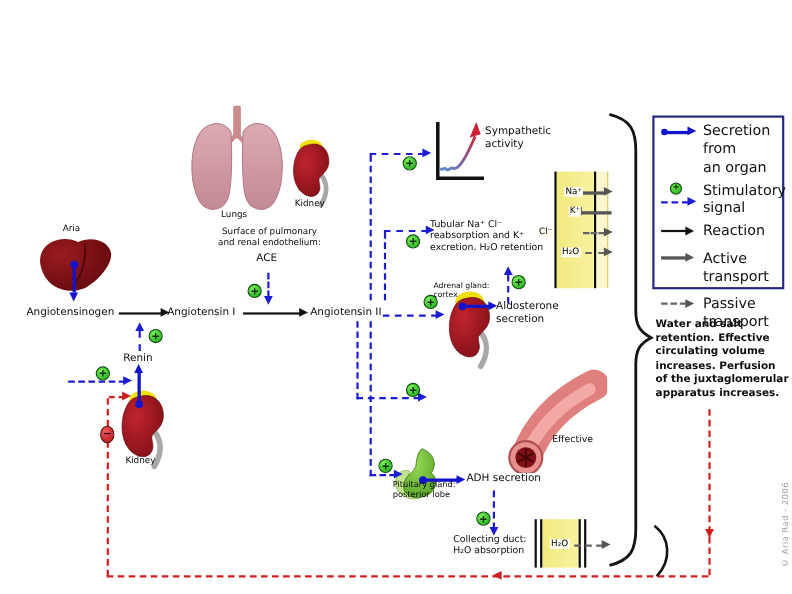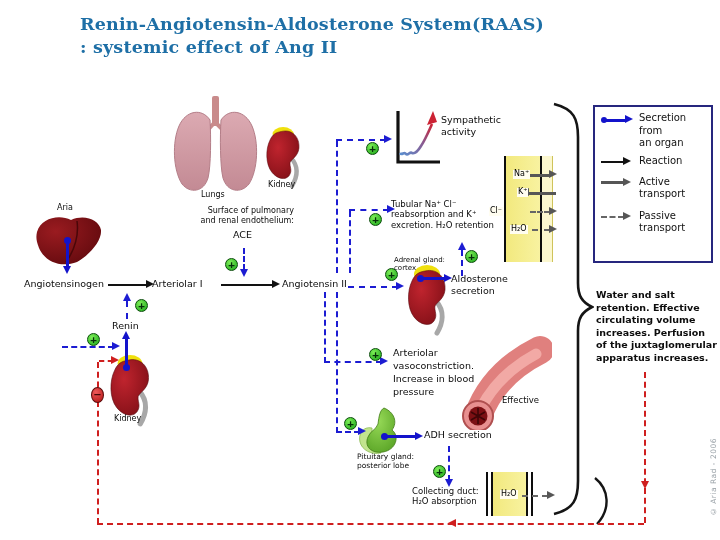--- a/index.html
+++ b/index.html
@@ -1,21 +1,21 @@
 <!DOCTYPE html>
 <html><head>
 <meta charset="utf-8">
 <style>
   html,body{margin:0;padding:0;background:#888;}
   #slide{position:relative;width:720px;height:540px;background:#ffffff;overflow:hidden;
          font-family:"DejaVu Sans",sans-serif;}
   
   .t{position:absolute;color:#0c0c0c;font-size:9.5px;line-height:1.22;white-space:pre-line;}
   .f7{font-size:7px}.f75{font-size:7.5px}.f8{font-size:8px}.f85{font-size:8.5px}
-  .b{font-weight:bold}.ctr{text-align:right}
+  .b{font-weight:bold}.ctr{text-align:center}
   #title{font-family:"DejaVu Serif","Liberation Serif",serif;font-weight:bold;
          font-size:17.5px;line-height:23px;color:#1e6fa6;letter-spacing:.2px;}
   
   .ln{position:absolute;}
   .hbs{border-top:3px solid #1313cb}
   .hbd{border-top:2px dashed #1c1cd2}
   .hbk{border-top:2px solid #121212}
   .hrd{border-top:2px dashed #cf1f1f}
   .hgs{border-top:3px solid #565656}
   .hgd{border-top:2px dashed #666}
@@ -47,21 +47,21 @@
   .wall{position:absolute;width:2px;background:#0d0d0d;}
   .tubefill{position:absolute;background:linear-gradient(90deg,#f2e97e,#f8f2a0);}
   .tubepale{position:absolute;background:#fbf7cf;}
   
   #legend{position:absolute;left:593px;top:105px;width:120px;height:158px;
           border:2px solid #26267e;background:#fff;box-sizing:border-box;}
   #legend .hd{height:15px;background:#ccccee;border-bottom:2px solid #26267e;
           font-size:9.5px;font-weight:bold;text-align:center;line-height:15px;color:#111;}
   .lrow{display:flex;align-items:flex-start;margin:5px 0 0 6px;}
   .lic{position:relative;width:36px;flex:none;}
-  .ltx{font-size:10px;line-height:1.25;white-space:pre-line;color:#111;padding-left:2px;}
+  .ltx{font-size:13px;line-height:1.25;white-space:pre-line;color:#111;padding-left:2px;}
   
   #wm{position:absolute;right:2px;top:438px;writing-mode:vertical-rl;transform:rotate(180deg);
       font-size:7.5px;color:#9aa2a8;letter-spacing:.5px;}
 </style>
 </head>
 <body>
 
 <div id="slide">
 
   <svg width="0" height="0" style="position:absolute">
@@ -83,21 +83,20 @@
           <stop offset="1" stop-color="#55a022"></stop>
       </radialGradient>
       <linearGradient id="wgrad" x1="0" y1="1" x2="1" y2="0">
         <stop offset="0" stop-color="#5b8fd0"></stop>
           <stop offset=".55" stop-color="#8a5a90"></stop>
           <stop offset="1" stop-color="#cc2233"></stop>
       </linearGradient>
     </defs>
   </svg>
 
-  <div class="t" id="title" style="left:80px;top:13px;"><span>Renin-Angiotensin-Aldosterone System(RAAS)</span><br><span>: systemic effect of Ang II</span></div>
 
   <svg style="position:absolute;left:33px;top:212px" width="72" height="56" viewBox="0 0 72 56">
     <path d="M4,20 C8,6 26,2 38,8 C52,2 66,8 68,18 C69,28 58,42 44,50 C28,56 12,50 6,36 C3,28 3,25 4,20 Z" fill="url(#livgrad)"></path>
     <path d="M44,9 C46,22 42,38 33,50" stroke="#4a0709" stroke-width="1.5" fill="none"></path>
   </svg>
 
   <svg style="position:absolute;left:168px;top:96px" width="95" height="100" viewBox="0 0 95 100">
     <rect x="44" y="0" width="7" height="30" rx="2" fill="#c98b8b"></rect>
     <path d="M47,26 L38,36 M47,26 L57,36" stroke="#c98b8b" stroke-width="4" fill="none"></path>
     <path d="M42,24 C34,12 18,14 11,30 C4,46 5,74 14,88 C22,98 36,96 40,82 C43,70 43,40 42,24 Z" fill="url(#lgrad)" stroke="#b47e88" stroke-width="1"></path>
@@ -250,39 +249,35 @@
   <div class="ah ad cd" style="left:445px;top:479px"></div>
   <div class="plus" style="left:433px;top:465px"></div>
 
   <div class="t f8" style="left:57px;top:203px">Aria</div>
   <div class="t f8" style="left:201px;top:190px">Lungs</div>
   <div class="t f8" style="left:268px;top:180px">Kidney</div>
   <div class="t f8 ctr" style="left:196px;top:206px;width:98px">Surface of pulmonary
 and renal endothelium:</div>
   <div class="t" style="left:233px;top:229px">ACE</div>
   <div class="t" style="left:24px;top:278px">Angiotensinogen</div>
-  <div class="t" style="left:152px;top:278px">Arteriolar I</div>
+  <div class="t" style="left:152px;top:278px">Angiotensin I</div>
   <div class="t" style="left:282px;top:278px">Angiotensin II</div>
   <div class="t" style="left:112px;top:320px">Renin</div>
   <div class="t f8" style="left:114px;top:414px">Kidney</div>
   <div class="t" style="left:441px;top:114px">Sympathetic
 activity</div>
   <div class="t f85" style="left:391px;top:199px">Tubular Na⁺ Cl⁻
 reabsorption and K⁺
 excretion. H₂O retention</div>
   <div class="t f7" style="left:394px;top:257px;line-height:1.1">Adrenal gland:
 cortex</div>
   <div class="t" style="left:451px;top:273px">Aldosterone
 secretion</div>
-  <div class="t" style="left:393px;top:346px;line-height:13px">Arteriolar
-vasoconstriction.
-Increase in blood
-pressure</div>
   <div class="t f85" style="left:502px;top:395px">Effective</div>
-  <div class="t f75" style="left:357px;top:452px">Pituitary gland:
+  <div class="t f75" style="left:357px;top:436px">Pituitary gland:
 posterior lobe</div>
   <div class="t" style="left:424px;top:429px">ADH secretion</div>
   <div class="t f85" style="left:412px;top:486px">Collecting duct:
 H₂O absorption</div>
   <div class="t b" style="left:596px;top:289px;line-height:12.5px">Water and salt
 retention. Effective
 circulating volume
 increases. Perfusion
 of the juxtaglomerular
 apparatus increases.</div>
@@ -291,20 +286,29 @@
     <div class="lrow">
       <span class="lic" style="height:18px">
         <span class="dot" style="left:0;top:5px;width:6px;height:6px"></span>
         <span class="ln hbs" style="left:3px;top:7px;width:22px"></span>
         <span class="ah ar cb" style="left:24px;top:3px"></span>
       </span>
       <span class="ltx">Secretion from
 an organ</span>
     </div>
     <div class="lrow">
+      <span class="lic" style="height:26px">
+        <span class="plus sm" style="left:8px;top:0"></span>
+        <span class="ln hbd" style="left:0;top:17px;width:25px"></span>
+        <span class="ah ar cd" style="left:24px;top:13px"></span>
+      </span>
+      <span class="ltx">Stimulatory
+signal</span>
+    </div>
+    <div class="lrow">
       <span class="lic" style="height:13px">
         <span class="ln hbk" style="left:0;top:6px;width:23px"></span>
         <span class="ah ar ck" style="left:22px;top:2.5px"></span>
       </span>
       <span class="ltx">Reaction</span>
     </div>
     <div class="lrow" style="margin-top:8px">
       <span class="lic" style="height:13px">
         <span class="ln hgs" style="left:0;top:5px;width:23px"></span>
         <span class="ah ar cg" style="left:22px;top:2.5px"></span>

